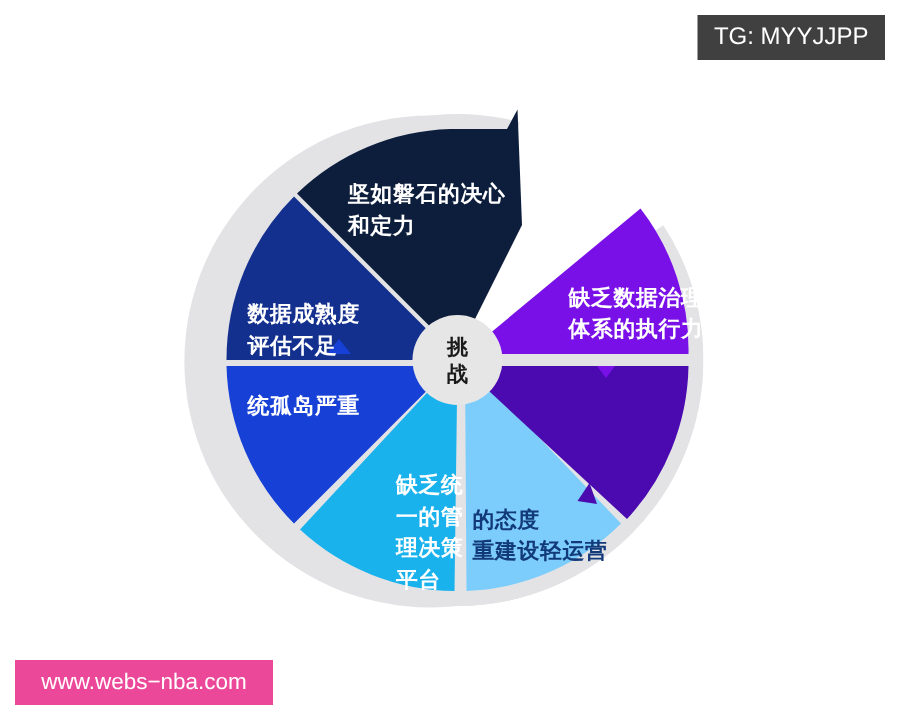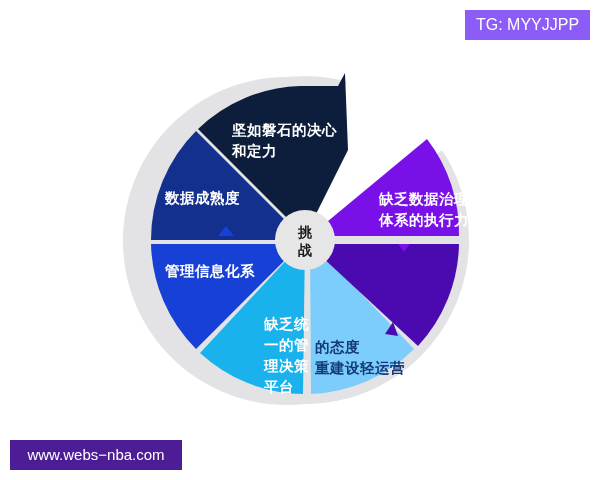--- a/index.html
+++ b/index.html
@@ -2,26 +2,26 @@
 <html><head>
   <meta charset="utf-8">
   <style>
     html, body { margin: 0; padding: 0; }
     body {
       width: 600px; height: 480px; background: #ffffff; position: relative; overflow: hidden;
       font-family: "DejaVu Sans", "Liberation Sans", sans-serif;
     }
     .wm-top {
       position: absolute; left: 465px; top: 10px; width: 125px; height: 30px;
-      background: #8b5cf6; color: #ffffff; font-size: 16px; line-height: 30px; text-align: center;
+      background: #404040; color: #ffffff; font-size: 16px; line-height: 30px; text-align: center;
       font-family: "Liberation Sans", sans-serif;
     }
     .wm-bottom {
       position: absolute; left: 10px; top: 440px; width: 172px; height: 30px;
-      background: #4c1d95; color: #ffffff; font-size: 15px; line-height: 30px; text-align: center;
+      background: #ec4899; color: #ffffff; font-size: 15px; line-height: 30px; text-align: center;
       font-family: "Liberation Sans", sans-serif;
     }
     svg { position: absolute; left: 0; top: 0; }
     .lbl { position: absolute; font-weight: bold; font-size: 14.5px; line-height: 21px; color: #ffffff; white-space: nowrap; letter-spacing: 0.5px; }
     .lbl.dark { color: #123a7a; }
     .lbl span { display: block; }
     .center-lbl { position: absolute; left: 290px; top: 223px; width: 30px; text-align: center; font-weight: bold; font-size: 14px; line-height: 18px; color: #1a1a1a; }
     .center-lbl span { display: block; }
   </style>
 </head>
@@ -79,19 +79,20 @@
   <span>的态度</span>
   <span>重建设轻运营</span>
 </div>
 <div class="lbl" style="left:244px; top:314px;margin-left:20px;">
   <span>缺乏统</span>
   <span>一的管</span>
   <span>理决策</span>
   <span>平台</span>
 </div>
 <div class="lbl" style="left:165px; top:261px;">
-  <span>管理信息化系</span>
+  <span>统孤岛严重</span>
 </div>
-<div class="lbl" style="left:165px; top:188px;">
+<div class="lbl" style="left:165px; top:200px;">
   <span>数据成熟度</span>
+  <span>评估不足</span>
 </div>
 
 <div class="wm-bottom">www.webs−nba.com</div>
 
 </body></html>

